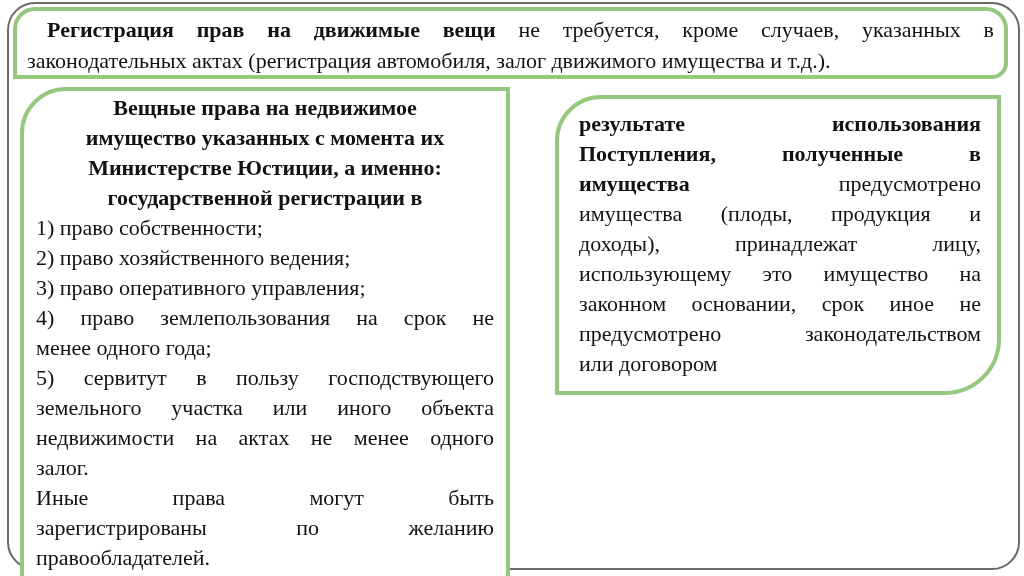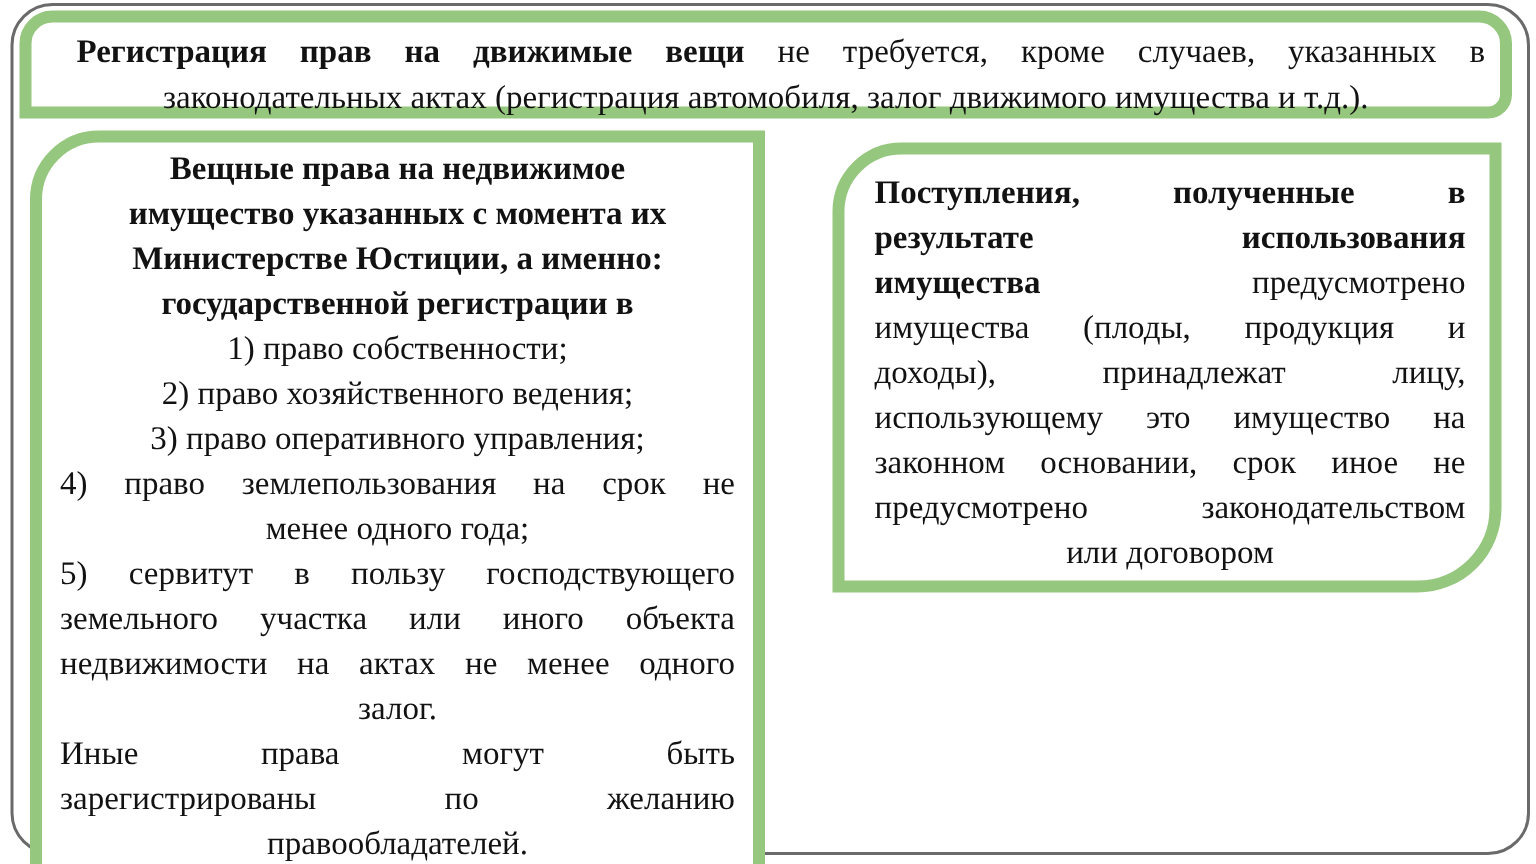--- a/index.html
+++ b/index.html
@@ -7,21 +7,21 @@
     width:1024px;height:576px;position:relative;background:#ffffff;
     font-family:"Liberation Serif","DejaVu Serif",serif;color:#121212;
     overflow:hidden;
   }
   .frame{
     position:absolute;left:7px;top:2px;width:1013px;height:568px;
     border:2px solid #6a6a6a;border-radius:28px;box-sizing:border-box;
   }
   .gbox{
     position:absolute;box-sizing:border-box;background:#ffffff;
-    border:8px solid #a3a3a3;
+    border:4px solid #a3a3a3;
   }
   .top-box{
     left:13px;top:7px;width:995px;height:72px;
     border-radius:22px 22px 16px 0;
     padding:3px 10px 0 10px;
     font-size:22px;line-height:31px;
   }
   .left-box{
     left:20px;top:87px;width:490px;height:548px;
     border-radius:46px 0 56px 0;
@@ -31,21 +31,21 @@
   }
   .right-box{
     left:555px;top:95px;width:446px;height:300px;
     border-radius:46px 0 56px 0;
     padding:10px 16px 0 20px;
     font-size:22px;line-height:30px;
   }
   .tline{white-space:normal;}
   .tline.j{text-align:justify;text-align-last:justify;}
   .tline.c{text-align:center;}
-  .tline.l{text-align:center;}
+  .tline.l{text-align:left;}
   .tline .b{font-weight:bold;}
 </style>
 </head>
 <body style="background: rgb(255, 255, 255); color: rgb(18, 18, 18);">
 
 <div class="frame" style="border-color: rgb(106, 106, 106);"></div>
 
 <div class="gbox top-box" style="border-color: rgb(150, 199, 126);">
   <div>
       <div class="tline j" style="text-indent: 20px;"><span class="b">Регистрация прав на движимые вещи</span> <span>не требуется, кроме случаев, указанных в</span></div>
@@ -69,22 +69,22 @@
       <div class="tline j"><span>недвижимости на актах не менее одного</span></div>
       <div class="tline l"><span>залог.</span></div>
       <div class="tline j"><span>Иные права могут быть</span></div>
       <div class="tline j"><span>зарегистрированы по желанию</span></div>
       <div class="tline l"><span>правообладателей.</span></div>
     </div>
 </div>
 
 <div class="gbox right-box" style="border-color: rgb(150, 199, 126);">
   <div>
+      <div class="tline j"><span class="b">результате использования</span></div>
       <div class="tline j"><span class="b">Поступления, полученные в</span></div>
-      <div class="tline j"><span class="b">результате использования</span></div>
       <div class="tline j"><span class="b">имущества</span> <span>предусмотрено</span></div>
       <div class="tline j"><span>имущества (плоды, продукция и</span></div>
       <div class="tline j"><span>доходы), принадлежат лицу,</span></div>
       <div class="tline j"><span>использующему это имущество на</span></div>
       <div class="tline j"><span>законном основании, срок иное не</span></div>
       <div class="tline j"><span>предусмотрено законодательством</span></div>
       <div class="tline l"><span>или договором</span></div>
     </div>
 </div>
 

